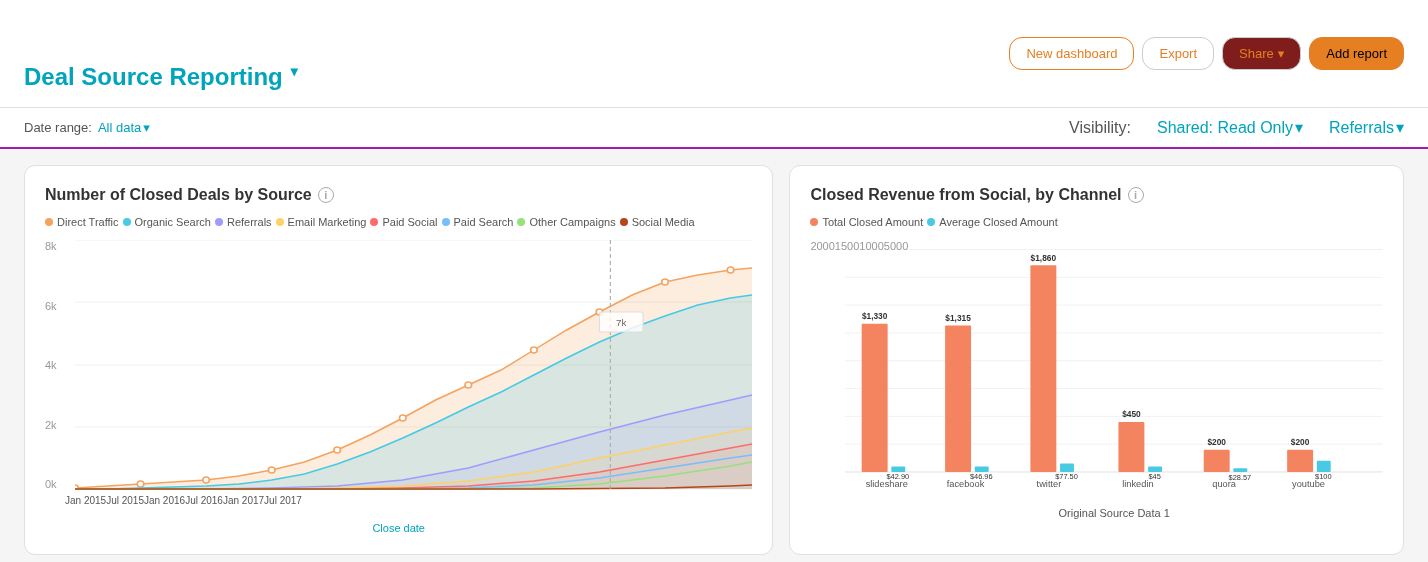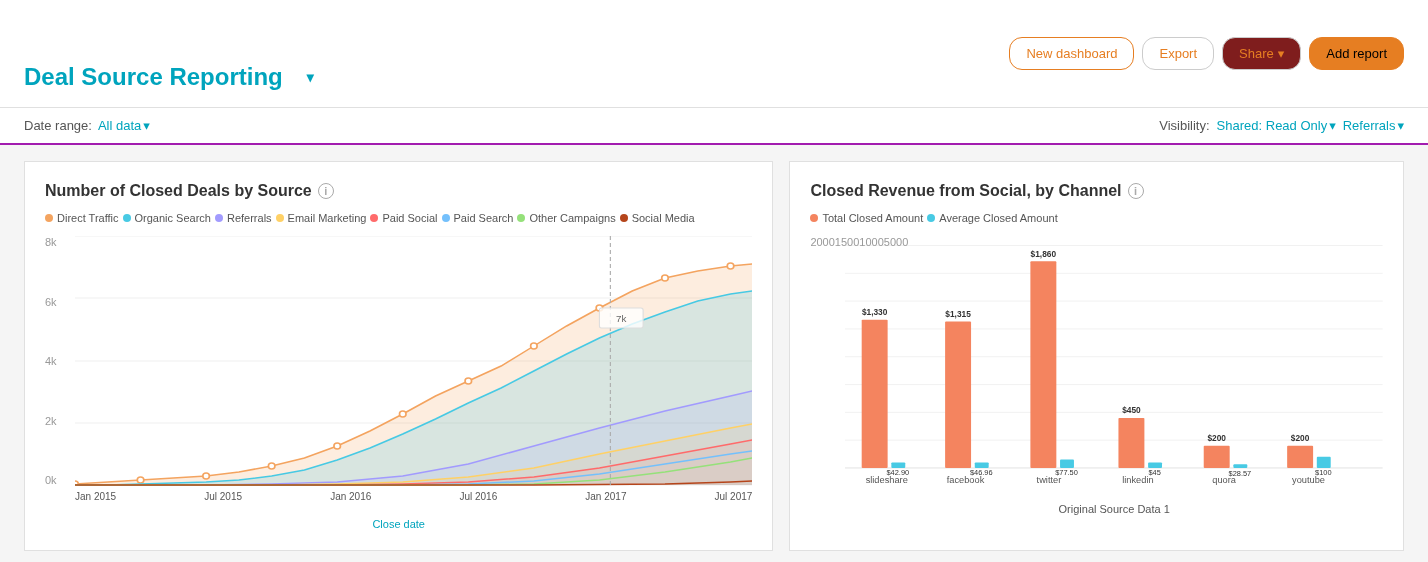--- a/index.html
+++ b/index.html
@@ -1,35 +1,35 @@
 <!DOCTYPE html>
 <html><head>
   <meta charset="utf-8">
   <style>
     * { box-sizing: border-box; margin: 0; padding: 0; }
     body { font-family: -apple-system, BlinkMacSystemFont, 'Segoe UI', Helvetica, Arial, sans-serif; background: #f5f5f5; color: #333; font-size: 13px; }
     
     .header { background: #fff; padding: 16px 24px; display: flex; align-items: center; justify-content: space-between; border-bottom: 1px solid #e0e0e0; }
-    .header-title { font-size: 24px; color: #00a4bd; font-weight: 600; display: flex; align-items: center; gap: 24px; margin-top: 47px; }
+    .header-title { font-size: 24px; color: #00a4bd; font-weight: 600; display: flex; gap: 8px; margin-top: 47px; }
     .header-title .chevron { color: #00a4bd; font-size: 14px; }
     .header-actions { display: flex; gap: 8px; align-items: center; }
     .btn { padding: 8px 16px; border-radius: 13px; font-size: 13px; cursor: pointer; font-weight: 500; }
     .btn-outline { background: #fff; border: 1px solid #e67e22; color: #e67e22; }
     .btn-outline-gray { background: #fff; border: 1px solid #ccc; color: #e67e22; }
     .btn-primary { background: #e67e22; border: 1px solid #e67e22; color: #000000; }
     .btn-share { background: #7f1d1d; border: 1px solid #ccc; color: #e67e22; display: flex; align-items: center; gap: 4px; }
     
     .toolbar { background: #fff; padding: 10px 24px; display: flex; align-items: center; justify-content: space-between; border-bottom: 2px solid #a21caf; }
     .toolbar-left { display: flex; align-items: center; gap: 6px; color: #555; font-size: 13px; }
     .toolbar-link { color: #00a4bd; cursor: pointer; display: flex; align-items: center; gap: 2px; }
-    .toolbar-right { display: flex; align-items: center; gap: 7px; font-size: 13px; color: #555; }
+    .toolbar-right { display: flex; align-items: center; gap: 26px; font-size: 16px; color: #555; }
     
     .main { padding: 16px 24px; display: flex; gap: 16px; }
     
-    .chart-card { background: #fff; border-radius: 0; border: 1px solid #e0e0e0; padding: 20px; flex: 1; }
+    .chart-card { background: #fff; border-radius: 11px; border: 1px solid #e0e0e0; padding: 20px; flex: 1; }
     .chart-card-wide { flex: 1.05; }
     .chart-card-narrow { flex: 0.85; }
     
     .chart-title { font-size: 16px; font-weight: 600; color: #333; margin-bottom: 12px; display: flex; align-items: center; gap: 6px; }
     .chart-title .info-icon { width: 16px; height: 16px; border-radius: 50%; border: 1px solid #aaa; color: #aaa; font-size: 11px; display: flex; align-items: center; justify-content: center; cursor: pointer; flex-shrink: 0; }
     
     .legend { display: flex; flex-wrap: wrap; gap: 6px 4px; margin-bottom: 12px; font-size: 11px; color: #555; }
     .legend-item { display: flex; align-items: center; gap: 4px; }
     .legend-dot { width: 8px; height: 8px; border-radius: 50%; flex-shrink: 0; }
     
@@ -168,21 +168,21 @@
 
         <path d="M 0,249 L 120,249 L 180,249 L 240,249 L 300,249 L 360,249 L 420,248 L 480,244 L 540,236 L 600,226 L 620,222" fill="none" stroke="#95e17a" stroke-width="1.5"></path>
 
         <path d="M 0,249 L 180,249 L 300,249 L 420,249 L 540,248 L 600,246 L 620,245" fill="none" stroke="#b5451b" stroke-width="1.5"></path>
 
         <line x1="490" y1="0" x2="490" y2="249" stroke="#aaa" stroke-width="1" stroke-dasharray="4,3"></line>
         <rect x="480" y="72" width="40" height="20" fill="rgba(255,255,255,0.8)" stroke="#ddd" rx="2"></rect>
         <text x="500" y="86" text-anchor="middle" font-size="9" fill="#666">7k</text>
       </svg>
 
-      <div style="position:absolute; left:30px; right:0; bottom:0; height:25px; display:flex; justify-content:space-between; font-size:10px; color:#555;">
+      <div style="position:absolute; left:20px; right:0; bottom:0; height:25px; display:flex; font-size:10px; color:#555;">
         <span>Jan 2015</span>
         <span>Jul 2015</span>
         <span>Jan 2016</span>
         <span>Jul 2016</span>
         <span>Jan 2017</span>
         <span>Jul 2017</span>
       </div>
     </div>
     <div class="x-axis-label">Close date</div>
   </div>

